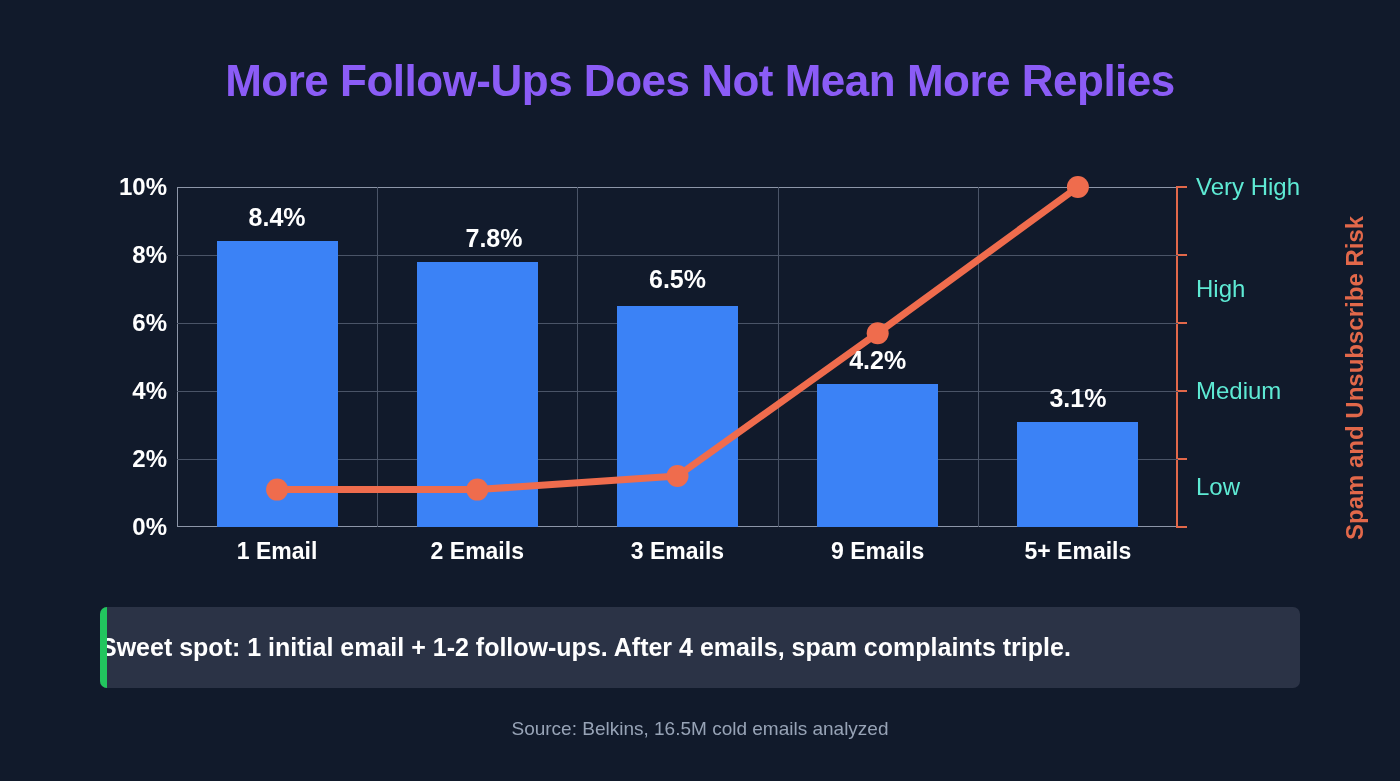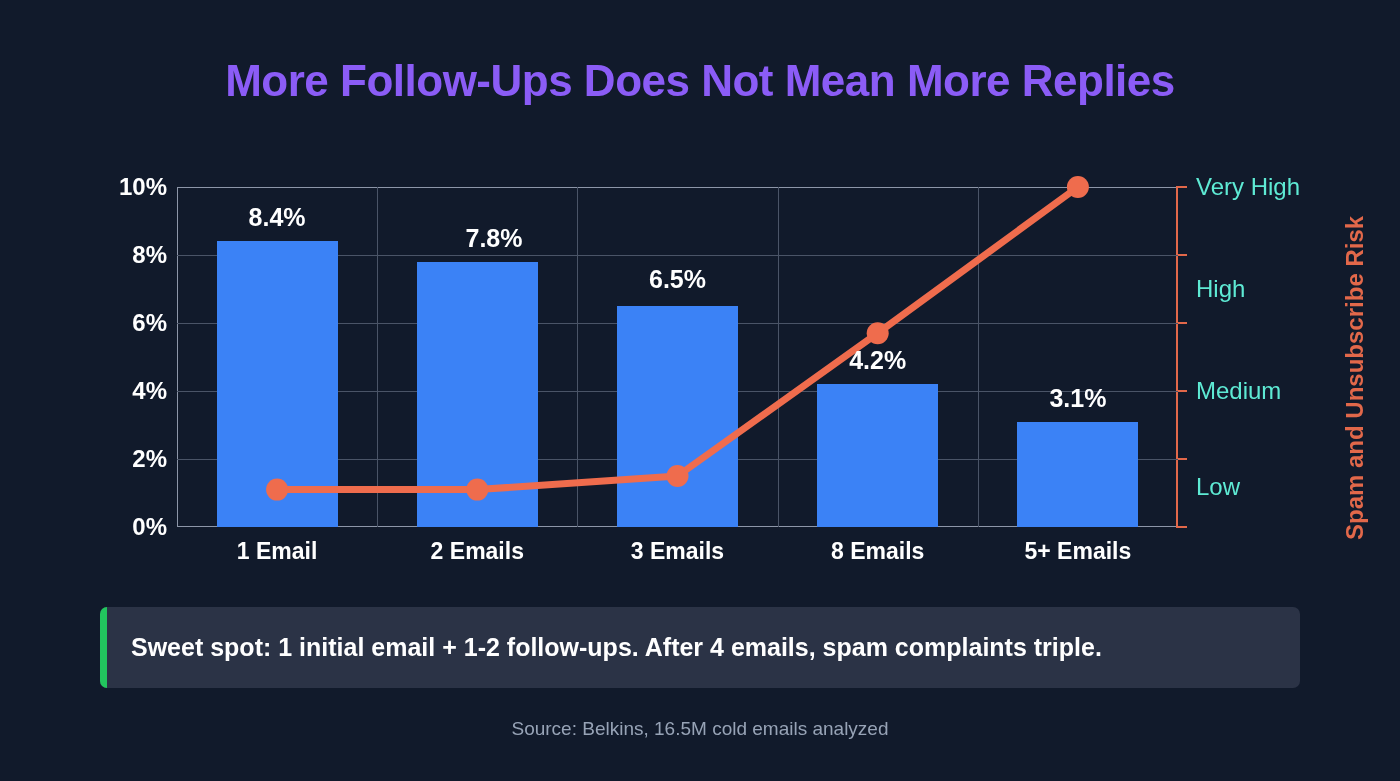--- a/index.html
+++ b/index.html
@@ -116,21 +116,20 @@
     display:flex;
     align-items:center;
   }
   #callout .accent {
     position:absolute; left:0; top:0; bottom:0;
     width:7px;
     background:#22c55e;
     border-radius:7px 0 0 7px;
   }
   #callout .ctext {
-    padding-left:31px;
     color:#ffffff;
     font-size:25px;
     font-weight:bold;
     white-space:nowrap;
   }
 
   .source {
     position:absolute; left:0; top:718px; width:1400px;
     text-align:center;
     color:#97a3b6;
@@ -206,21 +205,21 @@
   <div id="ylabels-right">
       <div class="ylab-right" style="top: 487px;">Low</div>
       <div class="ylab-right" style="top: 391px;">Medium</div>
       <div class="ylab-right" style="top: 289px;">High</div>
       <div class="ylab-right" style="top: 187px;">Very High</div>
     </div>
   <div id="xlabels">
       <div class="xlab" style="left: 177px; width: 200.2px;">1 Email</div>
       <div class="xlab" style="left: 377.2px; width: 200.2px;">2 Emails</div>
       <div class="xlab" style="left: 577.4px; width: 200.2px;">3 Emails</div>
-      <div class="xlab" style="left: 777.6px; width: 200.2px;">8 Emails</div>
+      <div class="xlab" style="left: 777.6px; width: 200.2px;">9 Emails</div>
       <div class="xlab" style="left: 977.8px; width: 200.2px;">5+ Emails</div>
     </div>
 
   <div id="callout">
     <div class="accent"></div>
     <div class="ctext">Sweet spot: 1 initial email + 1-2 follow-ups. After 4 emails, spam complaints triple.</div>
   </div>
 
   <div class="source">Source: Belkins, 16.5M cold emails analyzed</div>
 </div>

